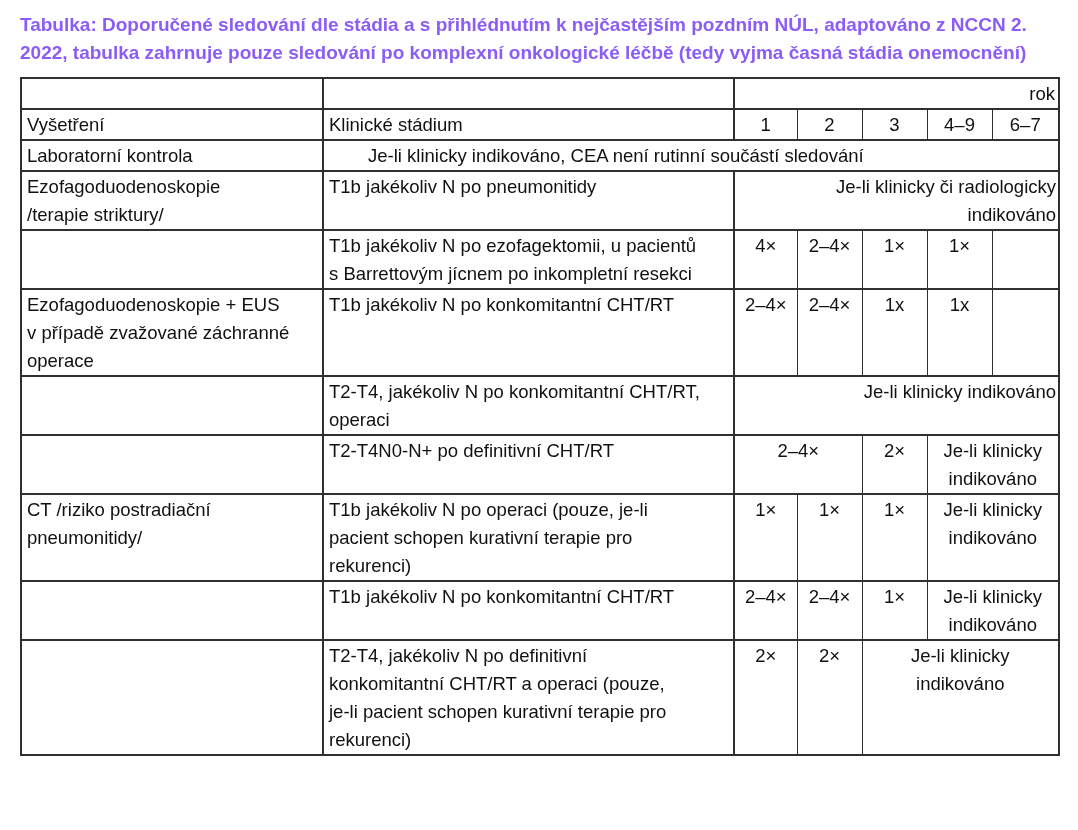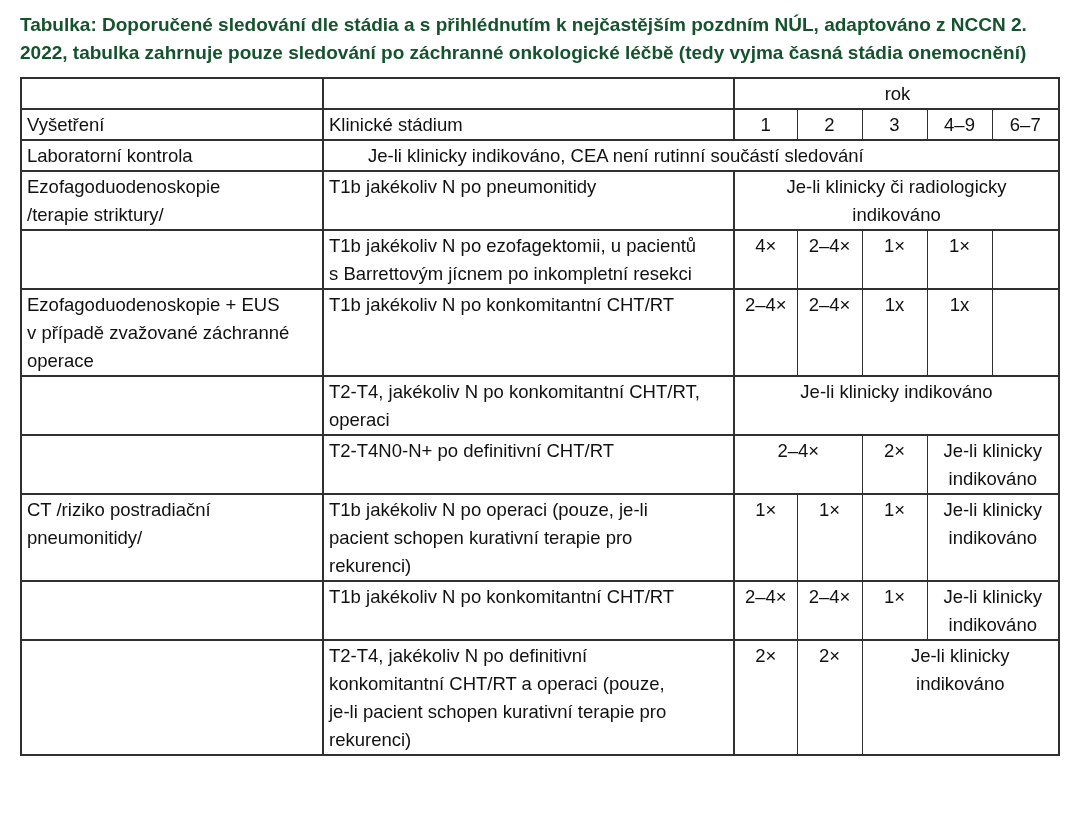--- a/index.html
+++ b/index.html
@@ -10,21 +10,21 @@
     height: 830px;
     background: #ffffff;
     font-family: "Liberation Sans", sans-serif;
     color: #111111;
   }
   .caption {
     padding: 11px 20px 0 20px;
     font-weight: bold;
     font-size: 19px;
     line-height: 28px;
-    color: #14532d;
+    color: #8b5cf6;
   }
   .caption div { white-space: nowrap; }
   table.followup {
     margin: 10px 0 0 20px;
     width: 1038px;
     border-collapse: collapse;
     table-layout: fixed;
     border: 2px solid #303030;
     font-size: 18.5px;
     line-height: 28px;
@@ -35,31 +35,31 @@
     padding: 1px 3px 0 5px;
     white-space: pre-line;
     overflow: hidden;
   }
   td.y {
     border-left-width: 1px;
     border-right-width: 1px;
     text-align: center;
     padding: 1px 2px 0 2px;
   }
-  td.center { text-align: center; margin-left: 9px; }
+  td.center { text-align: right; margin-left: 9px; }
   td.left { text-align: left; padding-left: 44px; }
 </style>
 </head>
 <body>
 
 <div class="page">
 
   <div class="caption">
     <div>Tabulka: Doporučené sledování dle stádia a s přihlédnutím k nejčastějším pozdním NÚL, adaptováno z NCCN 2.</div>
-    <div>2022, tabulka zahrnuje pouze sledování po záchranné onkologické léčbě (tedy vyjma časná stádia onemocnění)</div>
+    <div>2022, tabulka zahrnuje pouze sledování po komplexní onkologické léčbě (tedy vyjma časná stádia onemocnění)</div>
   </div>
 
   <table class="followup">
     <colgroup>
       <col style="width:302px">
         <col style="width:411px">
       <col style="width:63px">
         <col style="width:65px">
         <col style="width:65px">
       <col style="width:65px">

